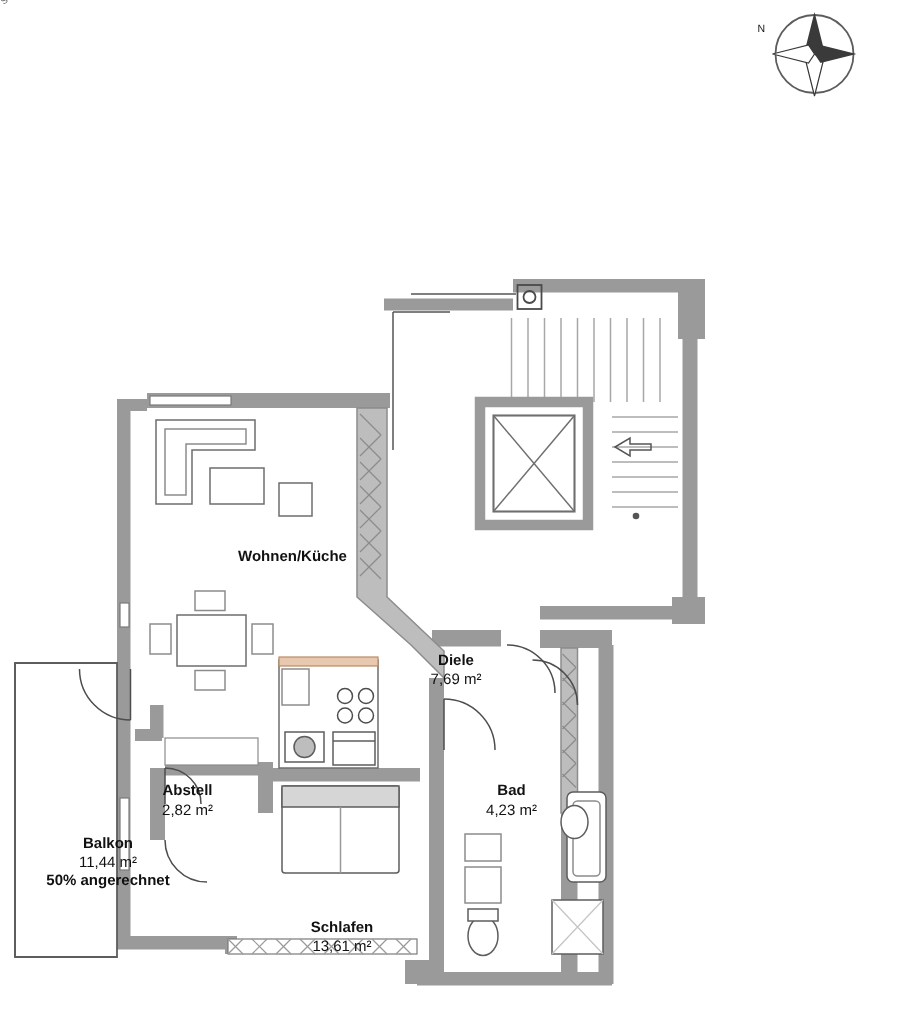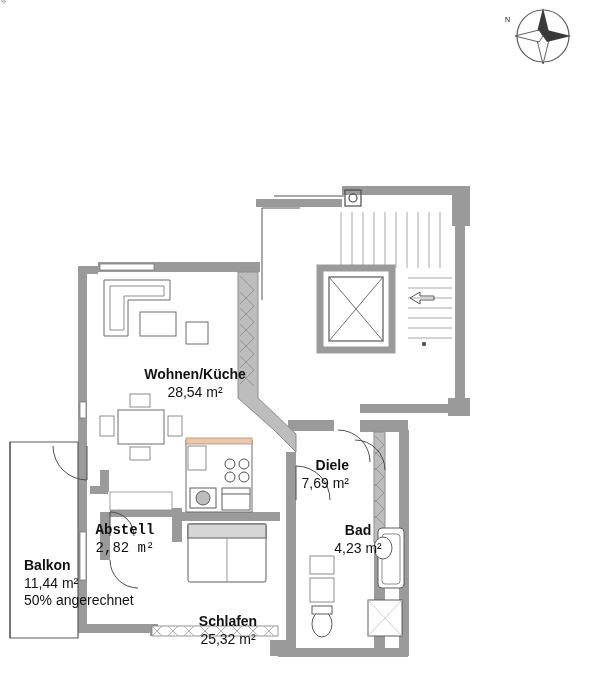--- a/index.html
+++ b/index.html
@@ -18,36 +18,36 @@
   #floorplan {
     position: absolute;
     left: 0; top: 0;
     width: 607px;
     height: 690px;
   }
   .room-label {
     position: absolute;
     text-align: center;
     line-height: 1.25;
-    font-size: 14px;
+    font-size: 10px;
     color: #111111;
     white-space: nowrap;
     pointer-events: none;
   }
   .room-label .name {
     font-weight: bold;
     display: block;
   }
   .room-label .area {
     display: block;
     font-weight: normal;
   }
   .room-label .note {
     display: block;
-    font-weight: normal;
+    font-weight: bold;
   }
   .corner-street {
     position: absolute;
     left: 0px;
     top: 0px;
     font-size: 6px;
     color: #555555;
     transform: rotate(-38deg);
     transform-origin: left top;
     letter-spacing: 0.4px;
@@ -313,40 +313,39 @@
 </svg>
 
 <div class="room-label" style="left:505px; top:16px; font-size:7px;">
   <span class="area">N</span>
 </div>
 
 <div class="corner-street">STRASSE</div>
 
 <div class="room-label" style="left:119px; top:366px; width:152px;">
   <span class="name">Wohnen/Küche</span>
-  <span class="area">28,54 m²</span>
-</div>
-
-<div class="room-label" style="left:259px; top:457px; width:90px;text-align:right;">
+</div>
+
+<div class="room-label" style="left:259px; top:435px; width:90px;">
   <span class="name">Diele</span>
   <span class="area">7,69 m²</span>
 </div>
 
-<div class="room-label" style="left:82px; top:522px; width:86px;font-family:Liberation Mono, monospace;">
+<div class="room-label" style="left:82px; top:522px; width:86px;">
   <span class="name">Abstell</span>
   <span class="area">2,82 m²</span>
 </div>
 
-<div class="room-label" style="left:320px; top:522px; width:76px;">
+<div class="room-label" style="left:303px; top:522px; width:76px;">
   <span class="name">Bad</span>
   <span class="area">4,23 m²</span>
 </div>
 
 <div class="room-label" style="left:173px; top:613px; width:110px;">
   <span class="name">Schlafen</span>
-  <span class="area">25,32 m²</span>
-</div>
-
-<div class="room-label left-align" style="left:24px; top:557px; width:96px; text-align:left;">
+  <span class="area">13,61 m²</span>
+</div>
+
+<div class="room-label left-align" style="left:24px; top:557px; width:96px; text-align:center;">
   <span class="name">Balkon</span>
   <span class="area">11,44 m²</span>
   <span class="note">50% angerechnet</span>
 </div>
 
 </body></html>

